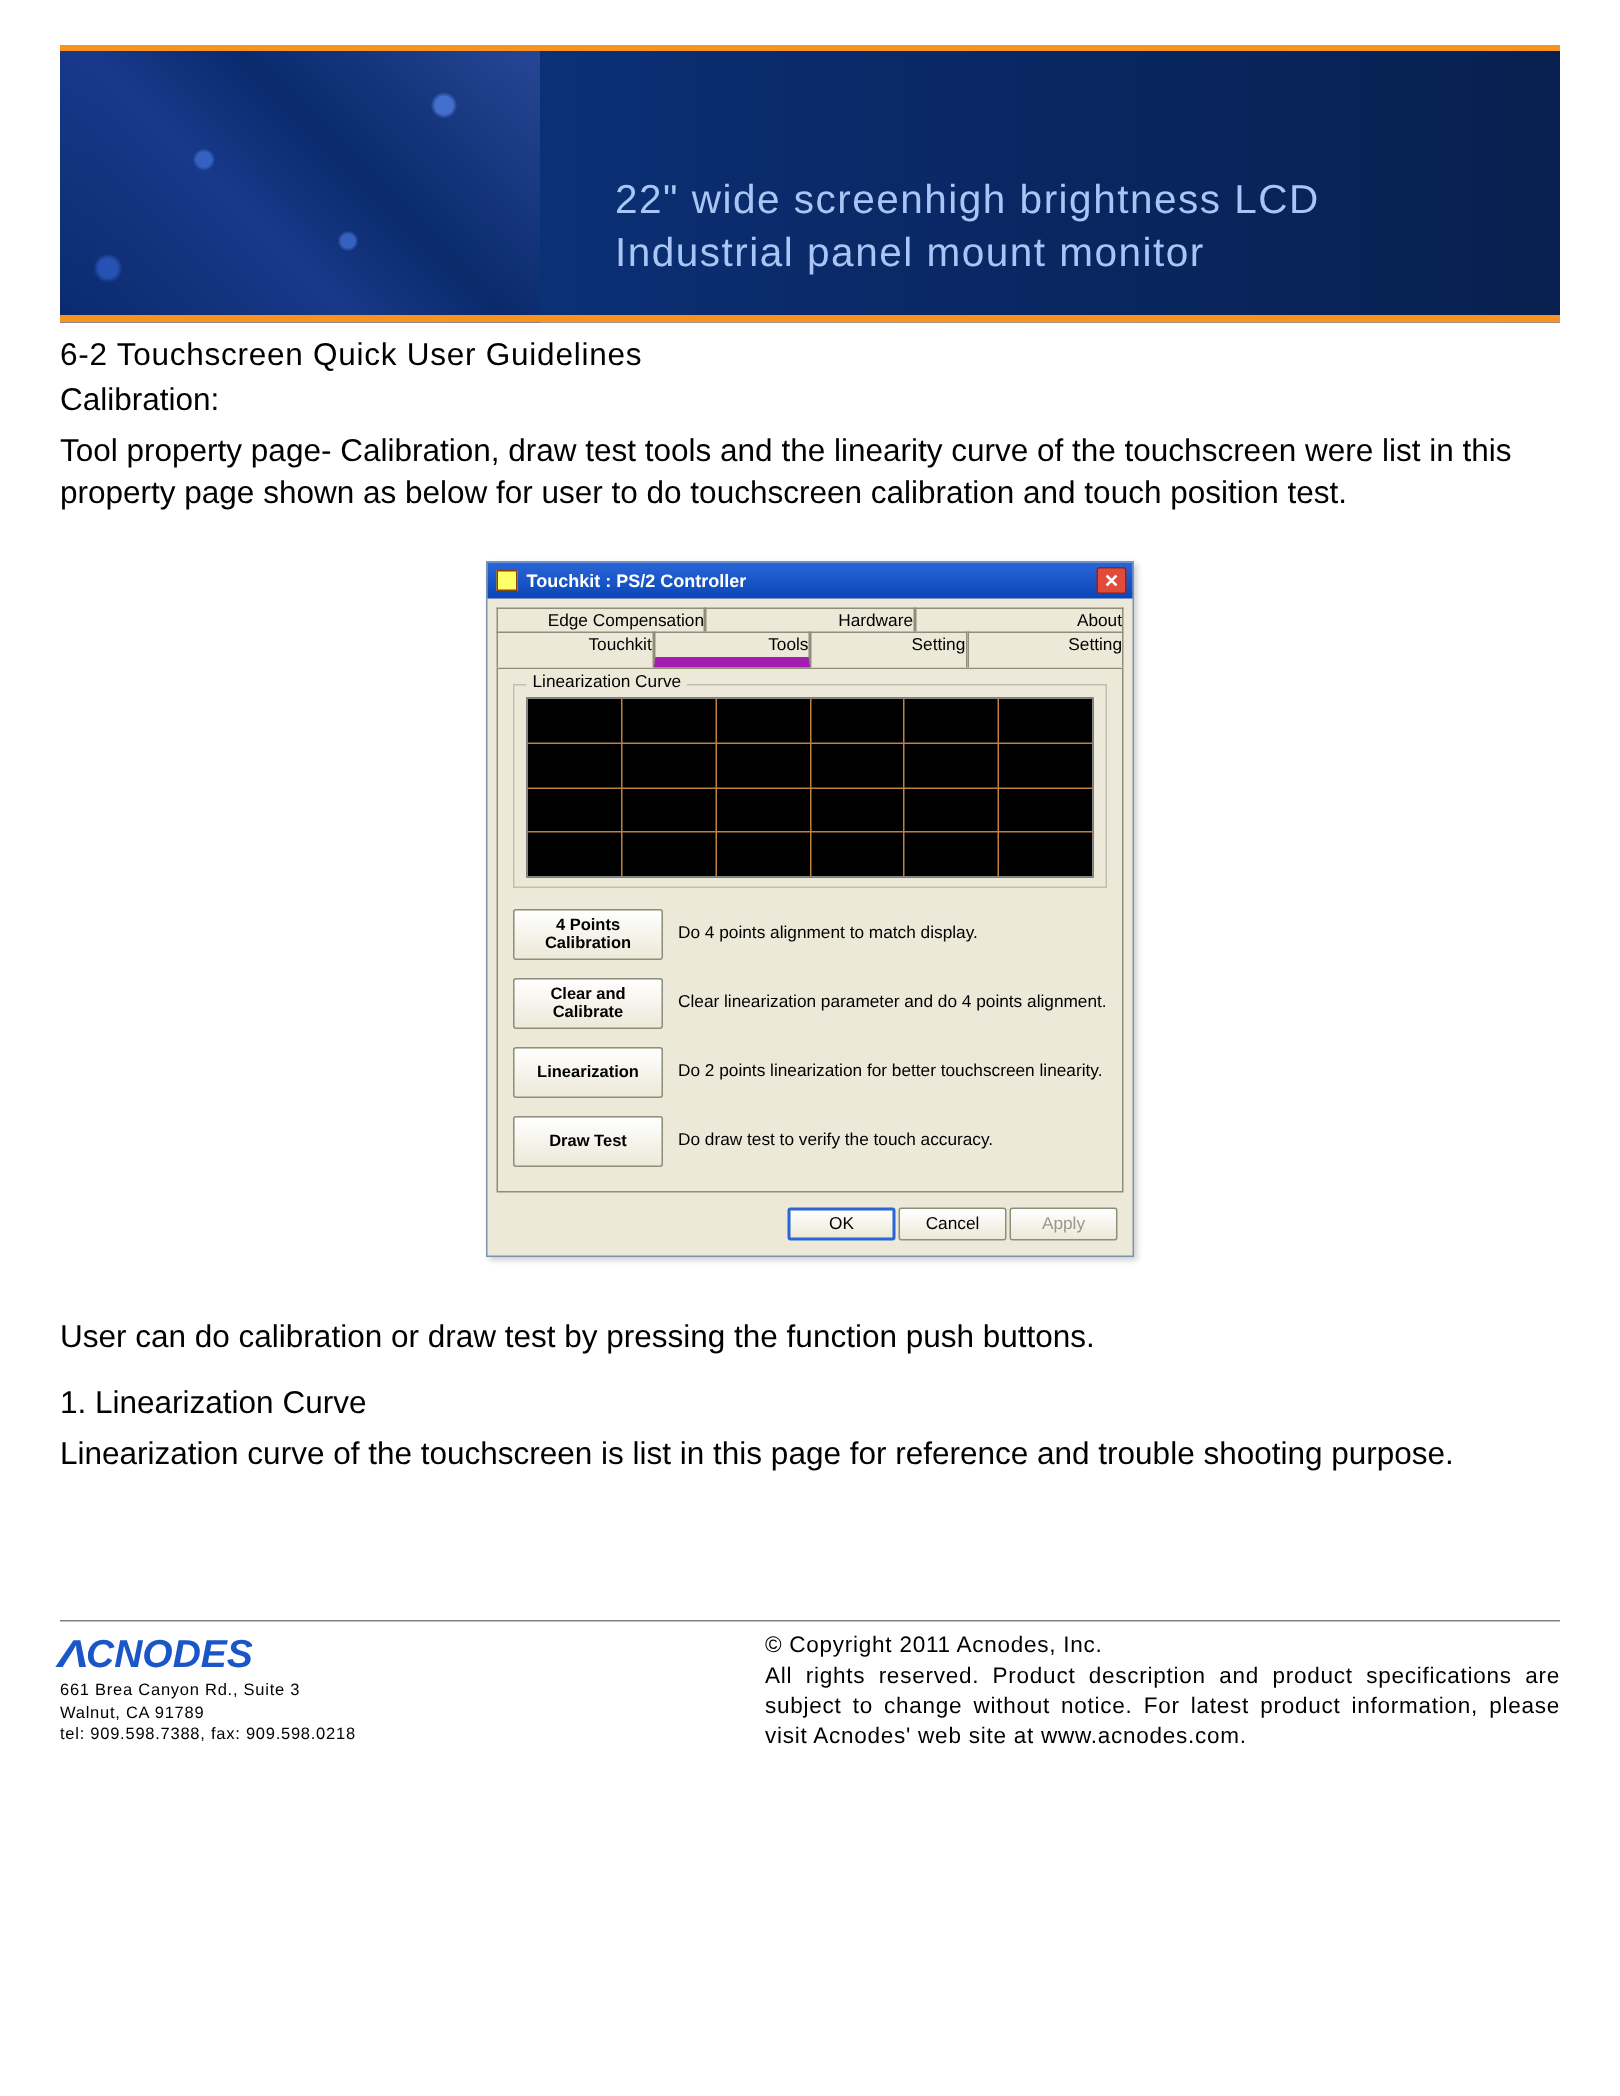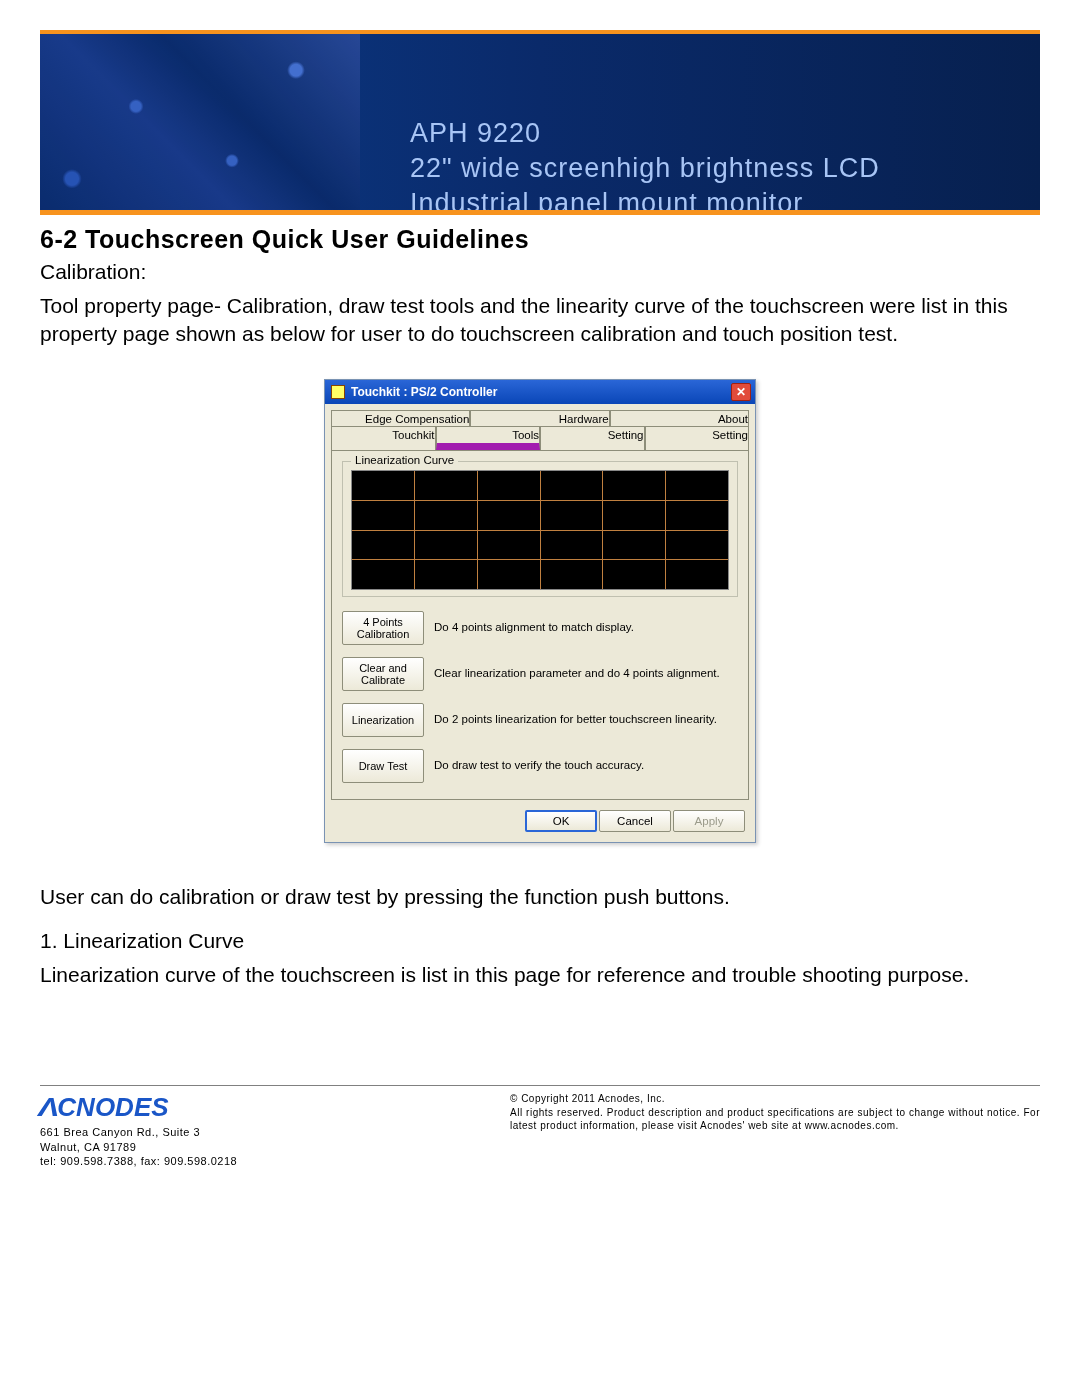--- a/index.html
+++ b/index.html
@@ -46,22 +46,22 @@
     line-height: 1.3;
   }
   .banner-orange-bar {
     position: absolute;
     left: 0; right: 0; bottom: 0;
     height: 5px;
     background: #f7931e;
   }
 
   .section-heading {
-    font-size: 25px;
-    font-weight: bold;
+    font-size: 21px;
+    font-weight: normal;
     margin: 10px 0 6px 0;
     letter-spacing: .5px;
   }
   .body-text {
     font-size: 21px;
     line-height: 1.35;
     margin: 4px 0 18px 0;
   }
   .sub-label {
     font-size: 21px;
@@ -163,29 +163,30 @@
   .curve .hline { left: 0; right: 0; height: 1px; }
   .curve .vline { top: 0; bottom: 0; width: 1px; }
   .action-row {
     display: flex;
     align-items: center;
     gap: 10px;
     padding: 6px 0;
   }
   .action-row + .action-row { border-top: none; }
   .xp-btn {
-    width: 82px;
+    width: 100px;
     min-height: 34px;
     border: 1px solid #8e8e7a;
     background: linear-gradient(to bottom, #fff 0%, #ece9d8 100%);
     font-size: 11px;
     text-align: center;
     padding: 2px;
     display: flex; align-items: center; justify-content: center;
     border-radius: 2px;
+    font-weight: bold;
   }
   .action-desc {
     flex: 1;
     font-size: 11.5px;
     line-height: 1.2;
   }
   .dialog-buttons {
     display: flex;
     justify-content: flex-end;
     gap: 2px;
@@ -221,35 +222,34 @@
     letter-spacing: 0;
     margin-bottom: 2px;
   }
   .footer .left .logo .lambda {
     display: inline-block;
     transform: scaleX(1.2);
   }
   .footer .addr { font-size: 11px; line-height: 1.3; letter-spacing: .5px; }
   .footer .right {
     width: 530px;
-    font-size: 10px;
+    font-size: 15px;
     line-height: 1.35;
     text-align: justify;
     letter-spacing: .5px;
   }
 </style>
 </head>
 <body>
 
 <div class="page">
 
   <div class="banner">
     <div class="banner-circuit"></div>
     <div class="banner-text">
-      <div>APH 9220</div>
       <div>22" wide screenhigh brightness LCD</div>
       <div>Industrial panel mount monitor</div>
     </div>
     <div class="banner-orange-bar"></div>
   </div>
 
   <div class="section-heading">6-2  Touchscreen Quick User Guidelines</div>
   <div class="sub-label">Calibration:</div>
   <div class="body-text">Tool property page- Calibration, draw test tools and the linearity curve of the touchscreen were list in this property page shown as below for user to do touchscreen calibration and touch position test.</div>
 

